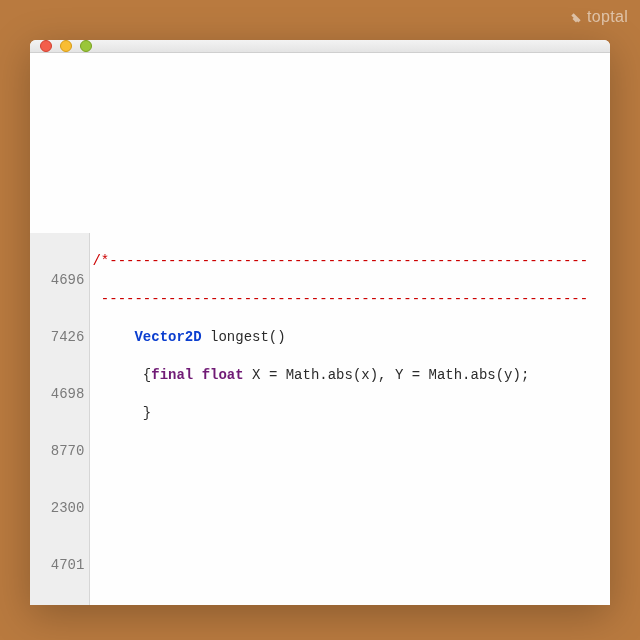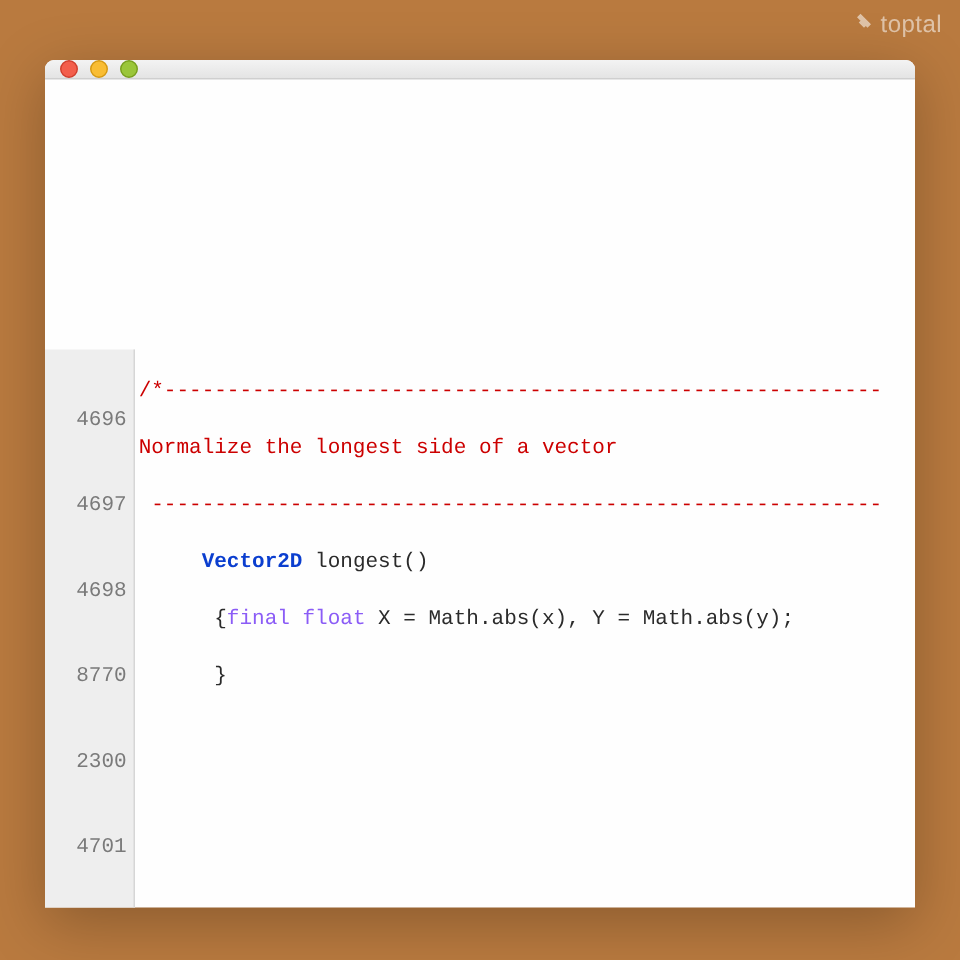--- a/index.html
+++ b/index.html
@@ -7,21 +7,21 @@
   body {
     background: #b97a3f;
     font-family: Menlo, Consolas, "Courier New", monospace;
     position: relative;
   }
   .logo {
     position: absolute;
     top: 8px;
     right: 12px;
     display: flex;
-    align-items: flex-start;
+    align-items: flex-end;
     gap: 4px;
     color: rgba(255,255,255,0.55);
     font-family: -apple-system, Helvetica, Arial, sans-serif;
     font-size: 16px;
     font-weight: 500;
     letter-spacing: 0.3px;
   }
   .logo svg { width: 14px; height: 14px; fill: rgba(255,255,255,0.55); }
   .window {
     position: absolute;
@@ -66,21 +66,21 @@
     user-select: none;
   }
   .gutter div { }
   .code {
     padding-left: 2px;
     color: #2b2b2b;
     overflow: hidden;
   }
   .c-comment { color: #cc0000; }
   .c-type    { color: #0b3ecf; font-weight: bold; }
-  .c-kw      { color: #8b5cf6; font-weight: normal; }
+  .c-kw      { color: #701a75; font-weight: bold; }
   .c-num     { color: #1a8f1a; }
 </style>
 </head>
 <body>
 
 <div class="logo">
   <svg viewBox="0 0 24 24">
       <path d="M8 2 L20 14 L16 18 L4 6 Z M8 10 L14 16 L12 18 L6 12 Z"></path>
     </svg>
   <span>toptal</span>
@@ -88,31 +88,30 @@
 
 <div class="window">
   <div class="titlebar">
     <div class="dot red"></div>
     <div class="dot yellow"></div>
     <div class="dot green"></div>
   </div>
   <div class="editor">
     <div class="gutter">
       <div>4696</div>
-      <div>4697</div>
+      <div>7426</div>
       <div>4698</div>
       <div>8770</div>
       <div>2300</div>
       <div>4701</div>
       
       
       
     </div>
     <div class="code">
 <div><span class="c-comment">/*---------------------------------------------------------</span></div>
-<div><span class="c-comment">Normalize the longest side of a vector</span></div>
 <div><span class="c-comment"> ----------------------------------------------------------</span></div>
 <div><span>     </span><span class="c-type">Vector2D</span><span> longest()</span></div>
 <div><span>      {</span><span class="c-kw">final</span><span> </span><span class="c-kw">float</span><span> X = Math.abs(x), Y = Math.abs(y);</span></div>
 <div><span>      }</span></div>
     </div>
   </div>
 </div>
 
 </body></html>

